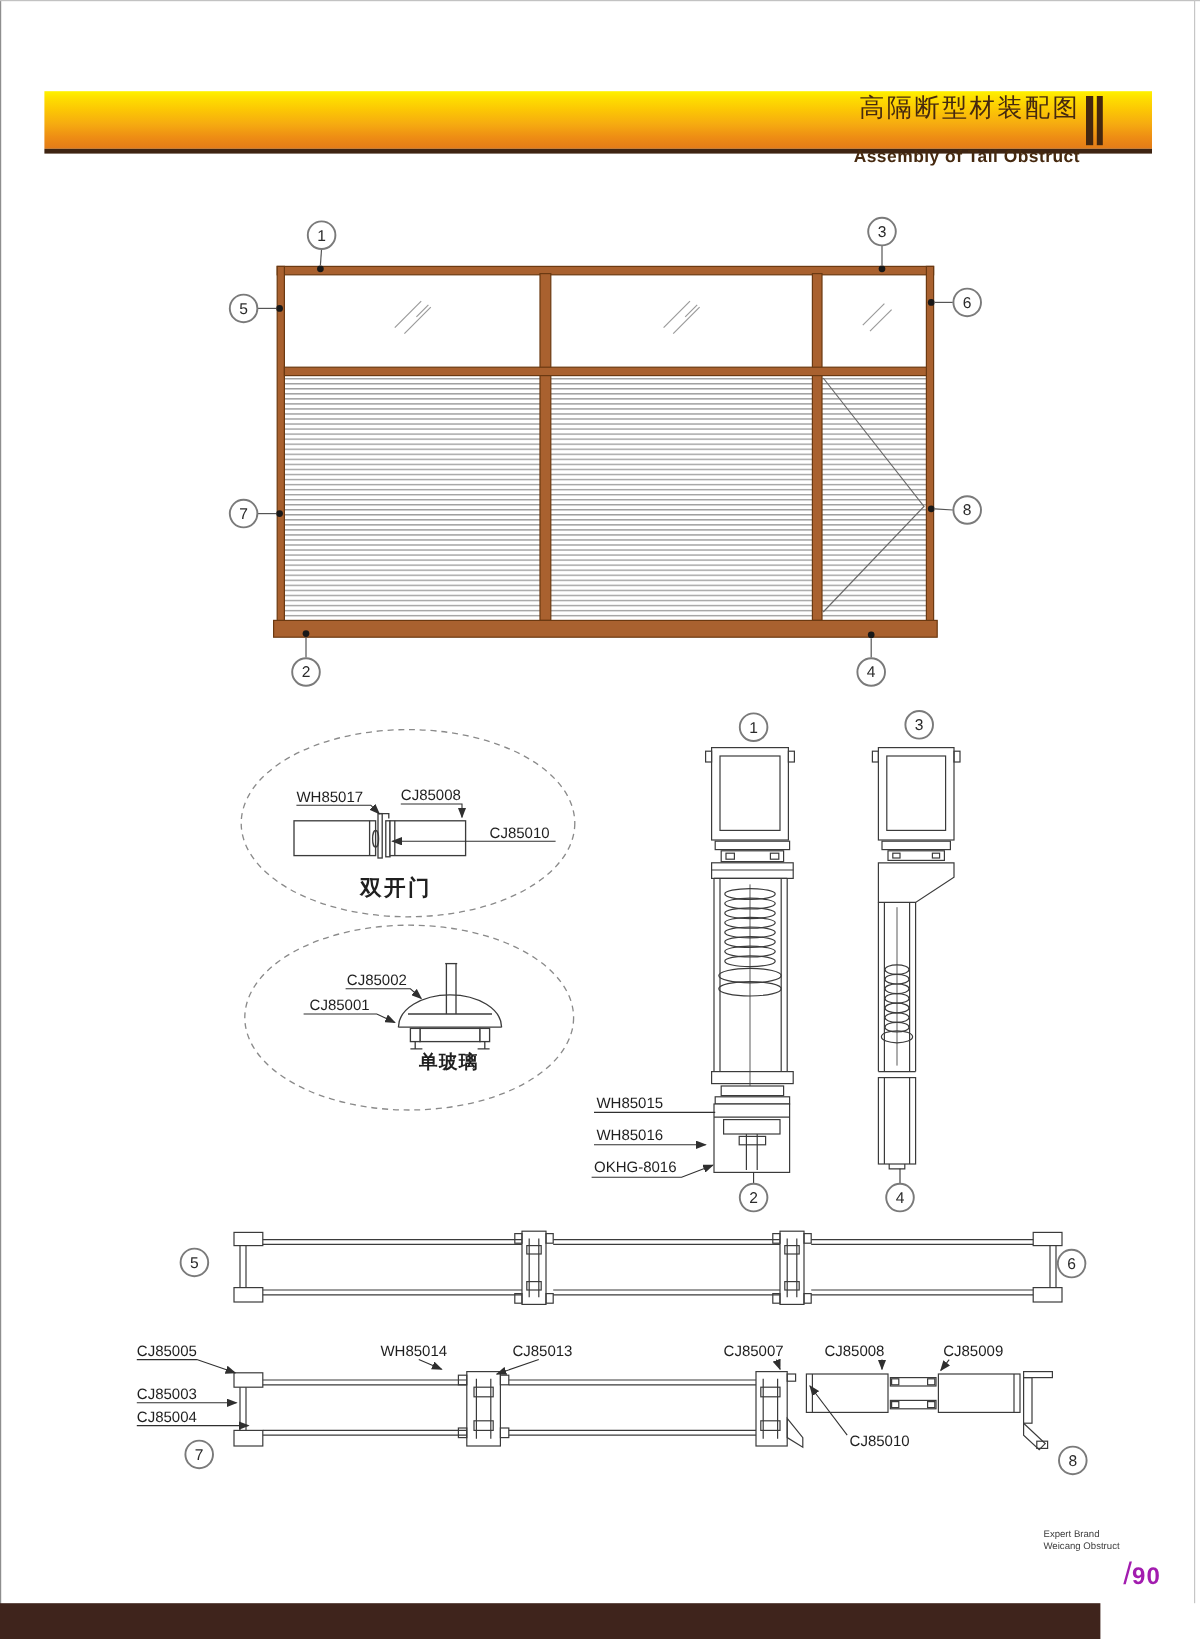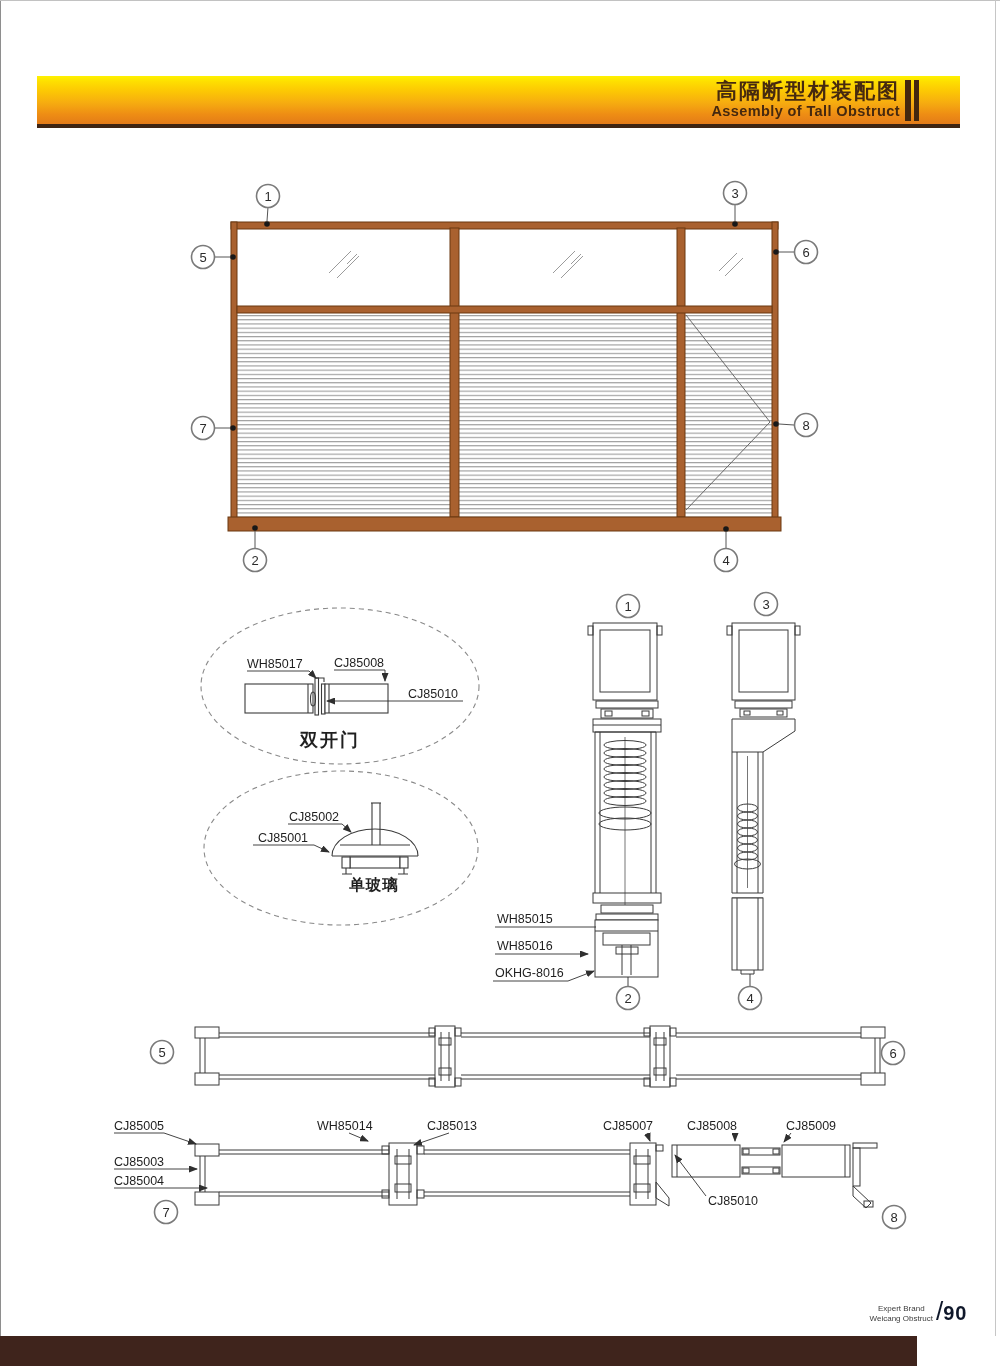--- a/index.html
+++ b/index.html
@@ -7,37 +7,37 @@
        font-family:"Liberation Sans",sans-serif;}
   .edge-l{position:absolute;left:0;top:0;width:1px;height:1366px;background:#8e8e8e;}
   .edge-t{position:absolute;left:0;top:0;width:1000px;height:1px;background:#c2c2c2;}
   .edge-r{position:absolute;left:995px;top:0;width:1px;height:1336px;background:#c6c6c6;}
 
   
   .header-bar{position:absolute;left:37px;top:76px;width:923px;height:48px;
     background:linear-gradient(180deg,#fef200 0%,#fede00 12%,#fcc704 32%,#f6ac10 56%,#ee8d14 80%,#e37b18 100%);
     border-bottom:4px solid #3e2412;}
   .header-titles{position:absolute;right:60px;top:3px;text-align:right;color:#46290f;}
-  .title-cn{font-size:21px;font-weight:bold;letter-spacing:2px;line-height:24px;}
-  .title-en{font-size:14.5px;font-weight:bold;letter-spacing:.4px;line-height:16px;}
+  .title-cn{font-size:21px;font-weight:normal;letter-spacing:2px;line-height:24px;}
+  .title-en{font-size:14.5px;font-weight:bold;letter-spacing:.4px;line-height:16px;margin-top:20px;}
   .hbar{position:absolute;background:#44270f;top:4px;height:41px;}
   .hbar1{right:49px;width:6px;}
   .hbar2{right:41px;width:5px;}
 
   
   svg.sheet{position:absolute;left:0;top:0;}
   svg text{font-family:"Liberation Sans",sans-serif;fill:#1f1f1f;}
   .lbl{font-size:12.5px;}
   .cap-cn{font-weight:bold;}
   .callout-num{font-size:13px;fill:#2b2b2b;}
 
   
-  .brand{position:absolute;right:67px;top:1304px;text-align:center;font-size:8px;
+  .brand{position:absolute;right:67px;top:1274px;text-align:left;font-size:8px;
          line-height:10px;color:#3c3c3c;}
-  .pagenum{position:absolute;left:936px;top:1296px;color:#0f172a;white-space:nowrap;}
+  .pagenum{position:absolute;left:936px;top:1296px;color:#a21caf;white-space:nowrap;}
   .pagenum .slash{font-size:26px;font-weight:normal;}
   .pagenum .num{font-size:20px;font-weight:bold;letter-spacing:1px;}
   .footer-bar{position:absolute;left:0;top:1336px;width:917px;height:30px;background:#3f241c;}
 </style>
 </head>
 <body>
 
 <div class="edge-l"></div>
 <div class="edge-t"></div>
 <div class="edge-r"></div>

